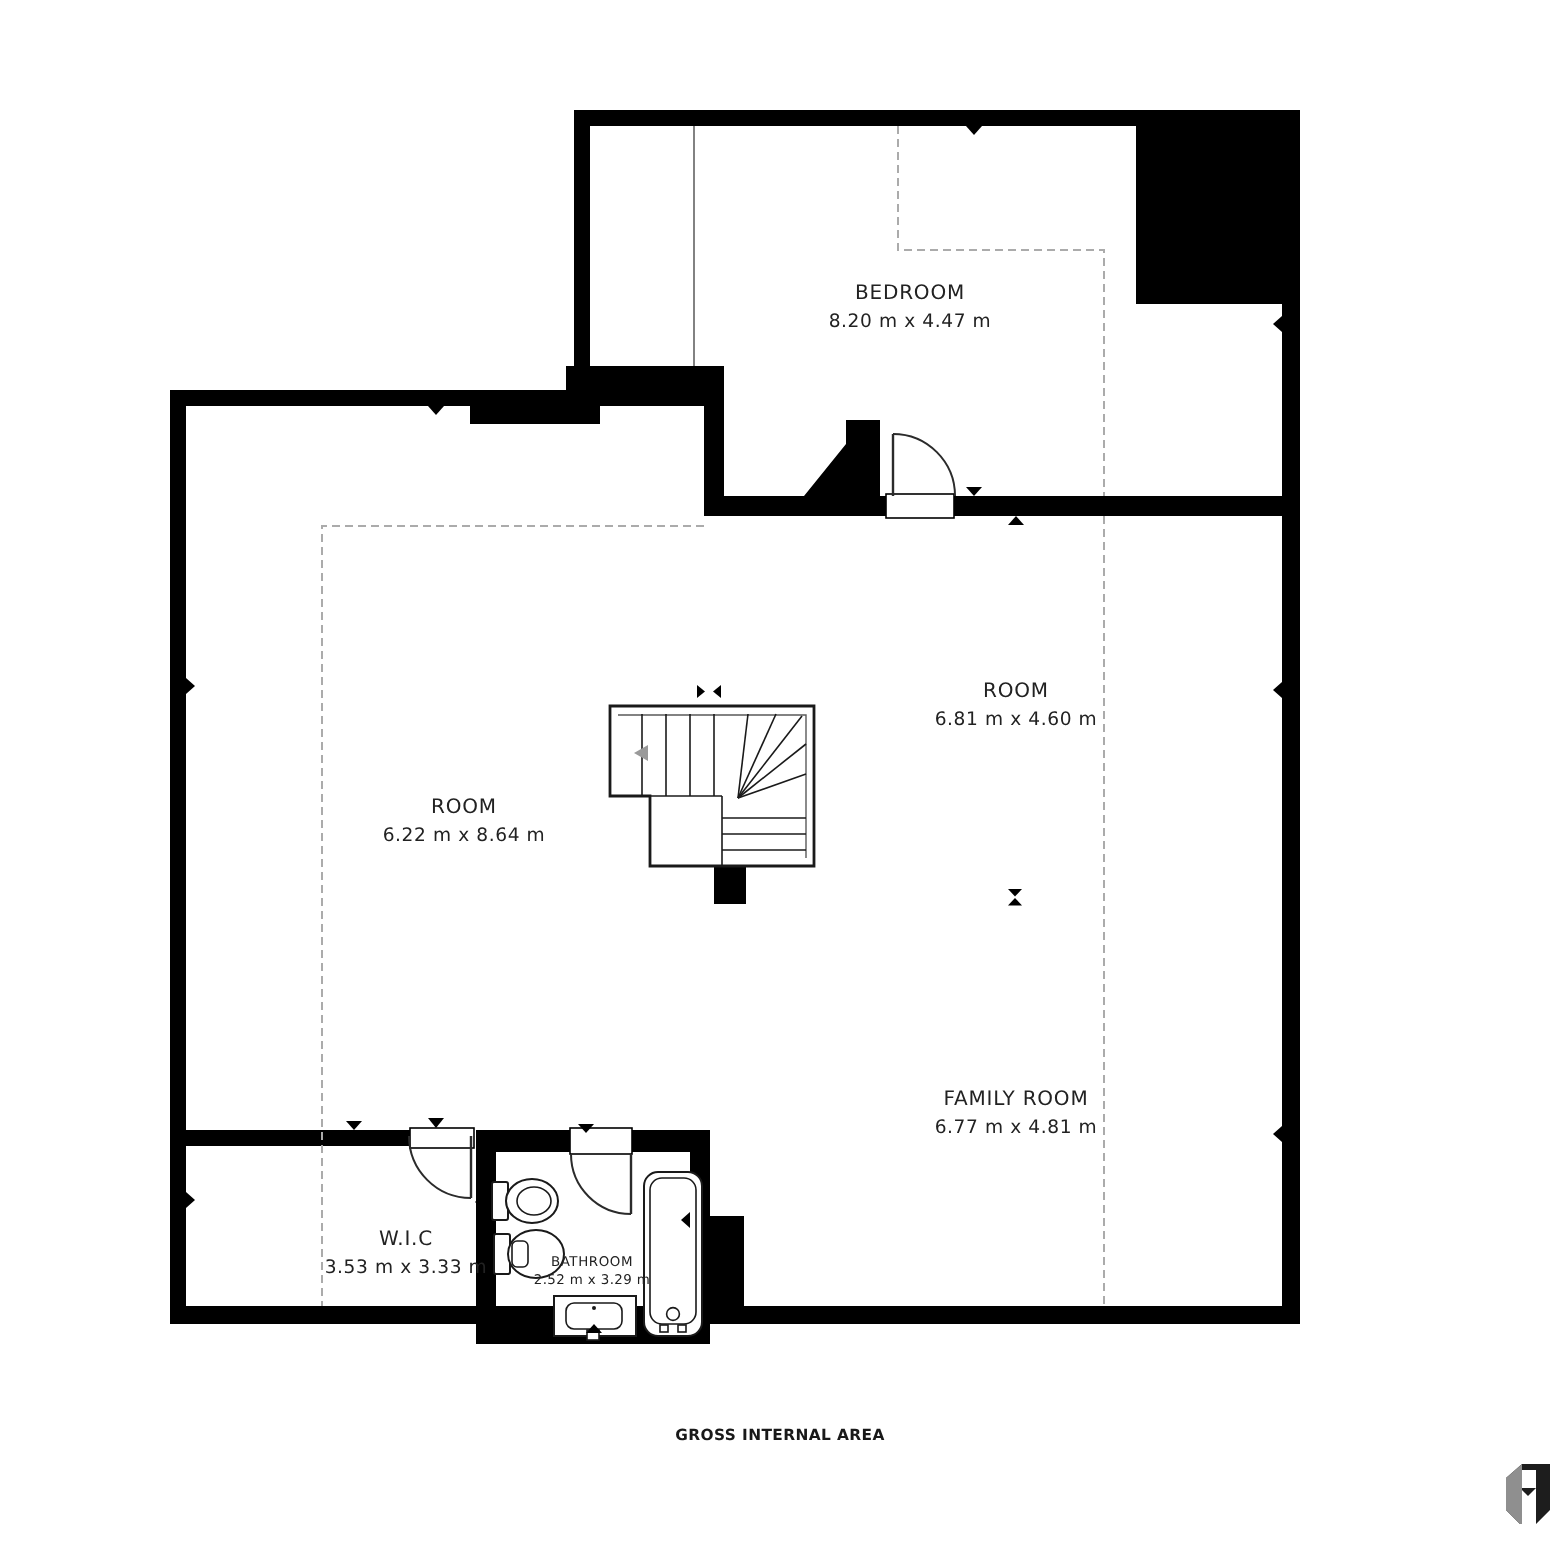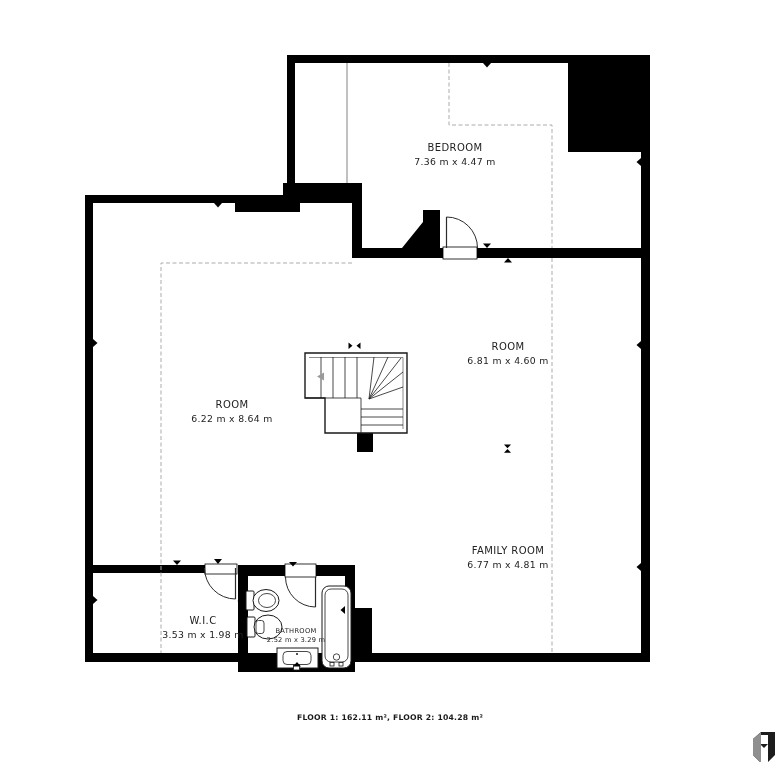--- a/index.html
+++ b/index.html
@@ -145,50 +145,50 @@
       <polygon points="242,597 242,605 237.5,601"></polygon>
       <polygon points="214,559 222,559 218,564"></polygon>
       <polygon points="289,562 297,562 293,566.5"></polygon>
       <polygon points="345,606 345,614 340.5,610"></polygon>
       <polygon points="293,666.5 301,666.5 297,662"></polygon>
     </g>
   </svg>
 
   <div class="room-label" style="left:455px;top:154px">
     <div class="rname">BEDROOM</div>
-    <div class="rdims">7.36 m x 4.47 m</div>
+    <div class="rdims">8.20 m x 4.47 m</div>
   </div>
 
   <div class="room-label" style="left:508px;top:353px">
     <div class="rname">ROOM</div>
     <div class="rdims">6.81 m x 4.60 m</div>
   </div>
 
   <div class="room-label" style="left:232px;top:411px">
     <div class="rname">ROOM</div>
     <div class="rdims">6.22 m x 8.64 m</div>
   </div>
 
   <div class="room-label" style="left:508px;top:557px">
     <div class="rname">FAMILY ROOM</div>
     <div class="rdims">6.77 m x 4.81 m</div>
   </div>
 
   <div class="room-label" style="left:203px;top:627px">
     <div class="rname">W.I.C</div>
-    <div class="rdims">3.53 m x 1.98 m</div>
+    <div class="rdims">3.53 m x 3.33 m</div>
   </div>
 
   <div class="room-label small" style="left:296px;top:636px">
     <div class="rname">BATHROOM</div>
     <div class="rdims">2.52 m x 3.29 m</div>
   </div>
 
   <div class="footer">
-    <div>FLOOR 1: 162.11 m², FLOOR 2: 104.28 m²</div>
+    <div>GROSS INTERNAL AREA</div>
   </div>
 
   <div class="logo">
     <svg width="24" height="33" viewBox="0 0 24 33">
       <polygon points="1,8 9,1 23,1 23,24 16,31 16,13 12,17 8,13 8,31 1,24" fill="#1d1d1d"></polygon>
       <polygon points="1,8 9,1 9,31 8,31 1,24" fill="#8f8f8f"></polygon>
       <rect x="9" y="4" width="7" height="9" fill="#ffffff"></rect>
     </svg>
   </div>
 

